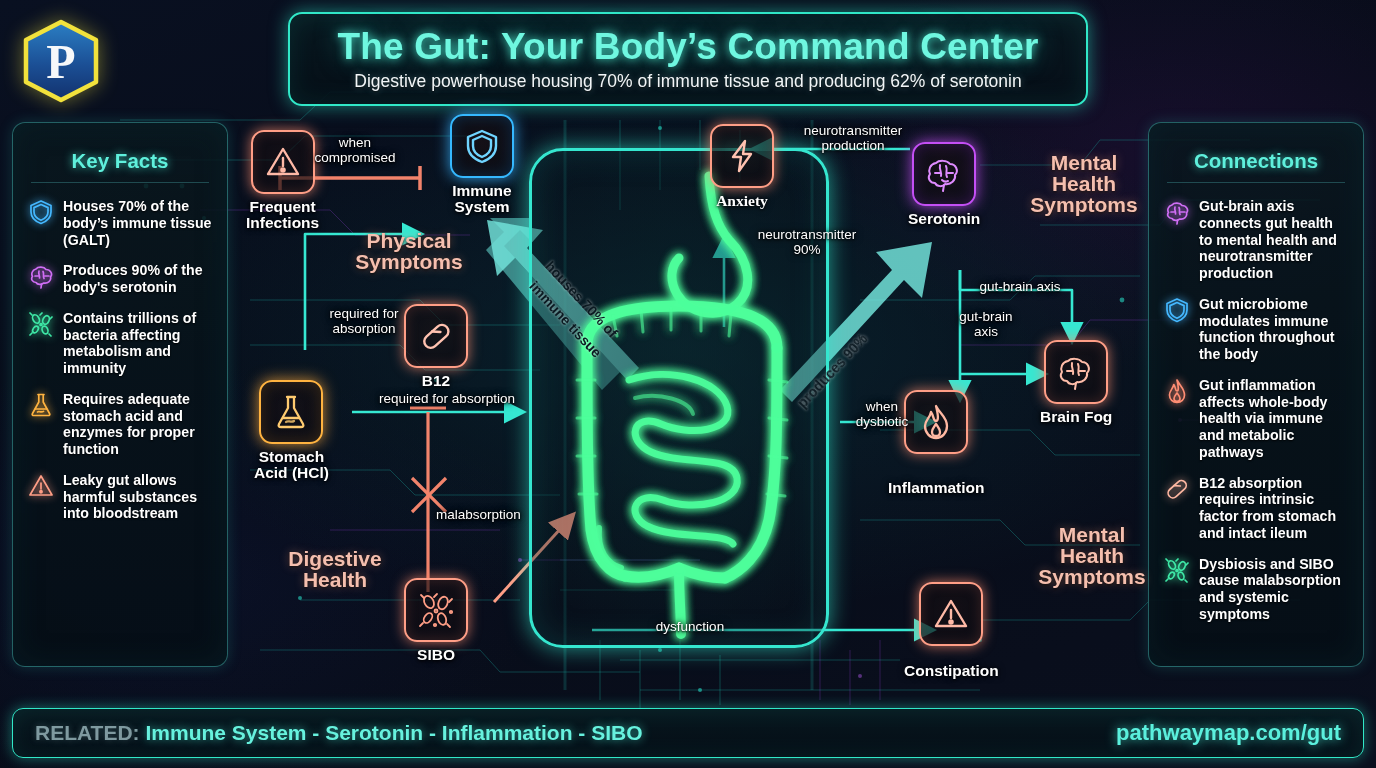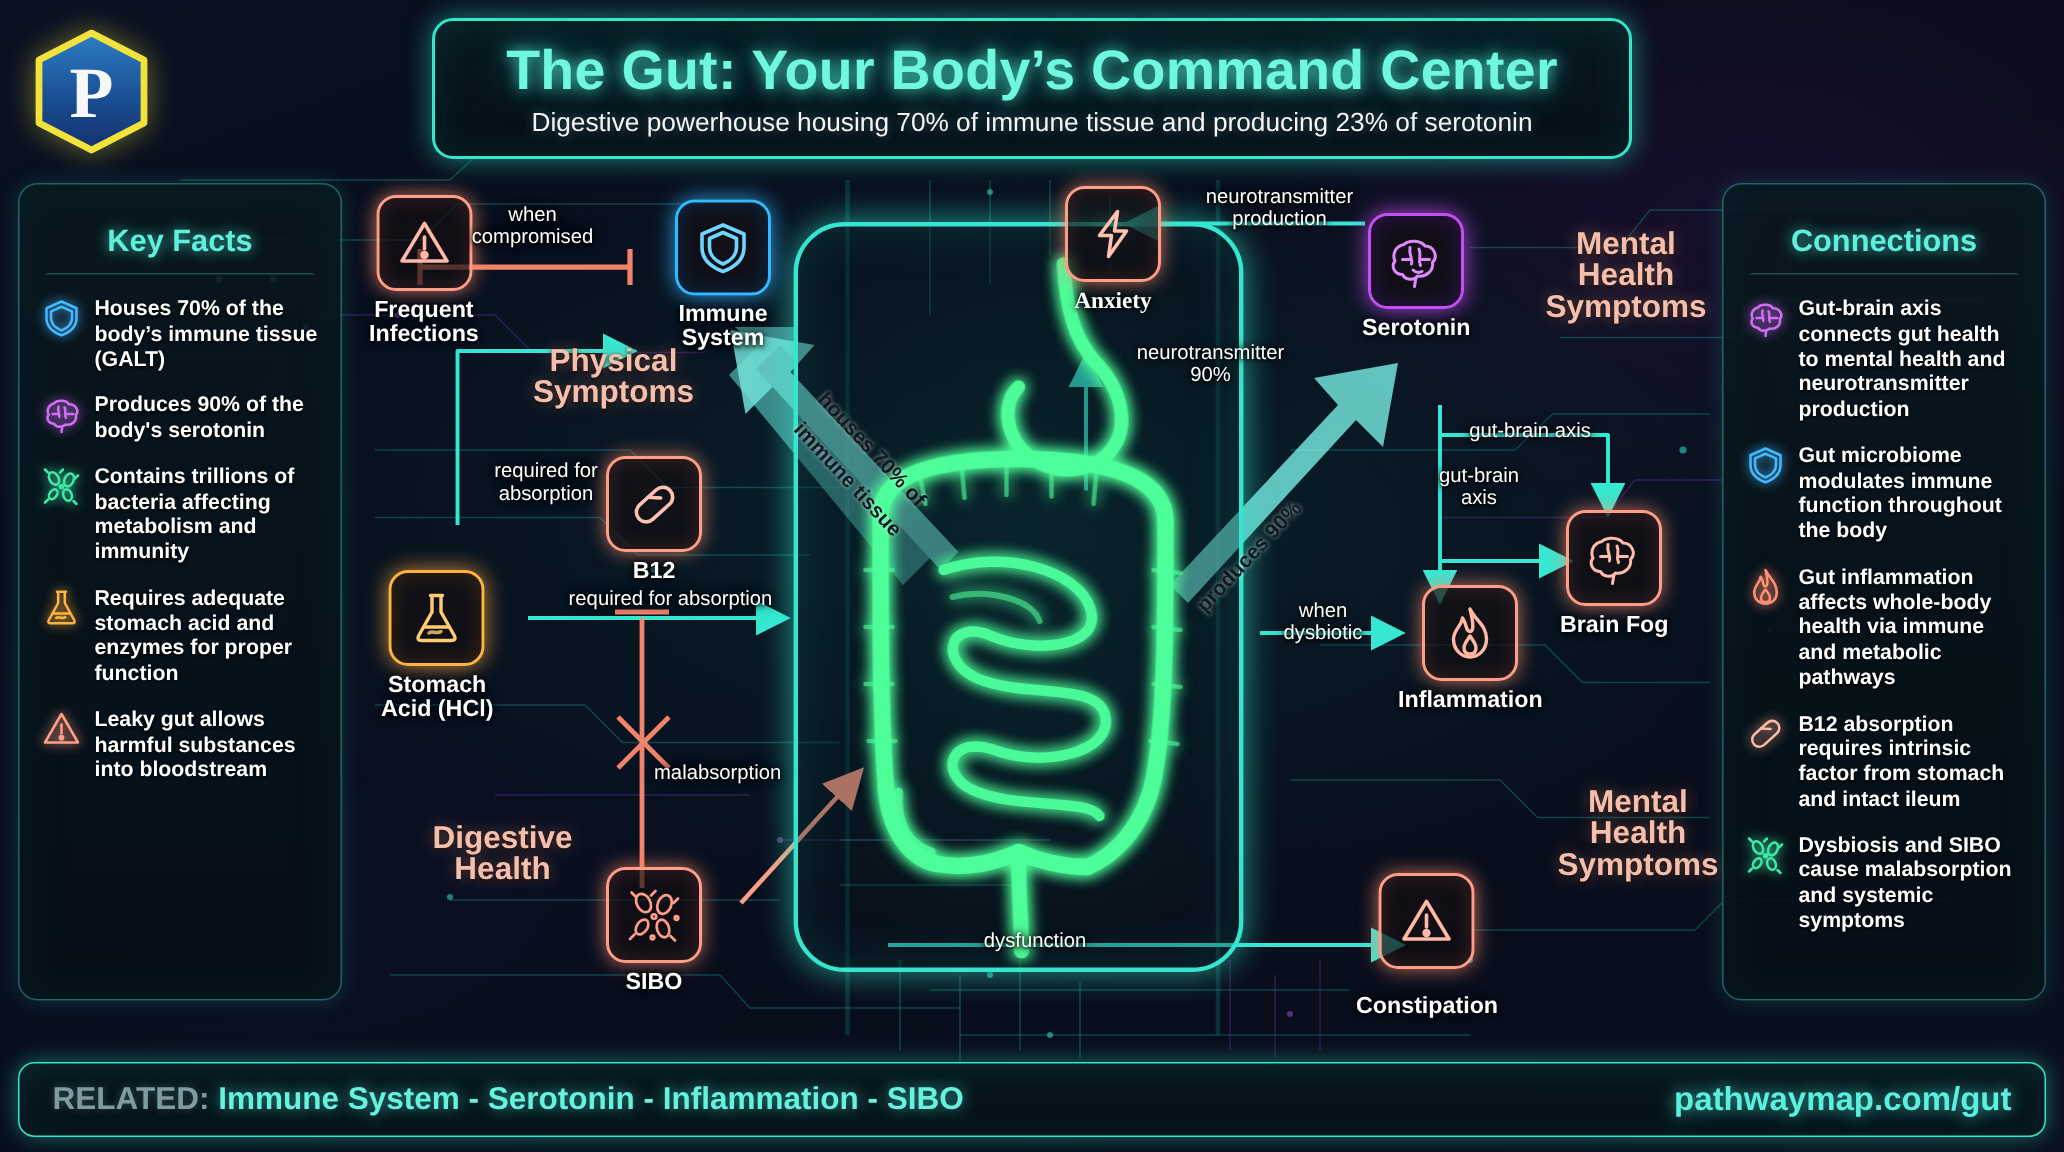--- a/index.html
+++ b/index.html
@@ -226,21 +226,21 @@
           <stop offset="100%" stop-color="#12316d"></stop>
         </linearGradient>
       </defs>
       <polygon points="43,4 78,22 78,64 43,82 8,64 8,22" fill="url(#hexg)" stroke="#f2e23c" stroke-width="4.5" stroke-linejoin="round"></polygon>
       <text x="43" y="60" font-family="Liberation Serif, serif" font-size="48" font-weight="bold" fill="#f6f8fa" text-anchor="middle">P</text>
     </svg>
   </div>
 
   <div class="title-box">
     <div class="title-main">The Gut: Your Body’s Command Center</div>
-    <div class="title-sub">Digestive powerhouse housing 70% of immune tissue and producing 23% of serotonin</div>
+    <div class="title-sub">Digestive powerhouse housing 70% of immune tissue and producing 62% of serotonin</div>
   </div>
 
   <div class="panel" id="panel-left">
     <div class="panel-title">Key Facts</div>
     <div class="panel-list" id="left-list">
         <div class="panel-item">
           <span class="pi-icon">
             <svg viewBox="0 0 26 26" fill="none" stroke="#45b8ff" stroke-width="1.7" stroke-linejoin="round" stroke-linecap="round" style="filter:drop-shadow(0 0 4px #45b8ff)">
               <path d="M13 2 L23 6.5 V13 C23 19 18.5 22.5 13 24.5 C7.5 22.5 3 19 3 13 V6.5 Z"></path>
               <path d="M13 5.5 L20 8.6 V13 C20 17 16.8 19.8 13 21.3 C9.2 19.8 6 17 6 13 V8.6 Z"></path>
@@ -465,21 +465,21 @@
         <svg width="38" height="38" viewBox="0 0 38 38" fill="none" stroke="#ffb9a6" stroke-width="2.4" stroke-linejoin="round" stroke-linecap="round">
           <path d="M19 6 L34 31 H4 Z"></path>
             <path d="M19 15 V23"></path>
             <circle cx="19" cy="27" r="1.6" fill="#ffb9a6"></circle>
         </svg>
       </div>
       <div class="node-label">Frequent
 Infections</div>
     </div>
 
-    <div class="node" style="left:218px; top:21px;">
+    <div class="node" style="left:218px; top:2px;">
       <div class="node-box nb-blue">
         <svg width="38" height="38" viewBox="0 0 38 38" fill="none" stroke="#6fd4ff" stroke-width="2.4" stroke-linejoin="round">
           <path d="M19 4 L33 10 V19 C33 27 27 32 19 35 C11 32 5 27 5 19 V10 Z"></path>
           <path d="M19 9 L28 13 V19 C28 24 24 28 19 30 C14 28 10 24 10 19 V13 Z"></path>
         </svg>
       </div>
       <div class="node-label">Immune
 System</div>
     </div>
 
@@ -529,21 +529,21 @@
       <div class="node-box nb-coral">
         <svg width="40" height="40" viewBox="0 0 40 40" fill="none" stroke="#ffbda9" stroke-width="2" stroke-linejoin="round" stroke-linecap="round">
           <path d="M12 9 C6 10 4 16 6 20 C3 24 6 29 11 29 C13 33 19 33 21 30 C27 31 32 26 31 21 C35 17 32 10 26 10 C23 6 15 6 12 9 Z"></path>
           <path d="M16 11 C15 16 18 18 17 22 M22 12 C24 16 21 19 23 23 M11 19 H16 M24 19 H29"></path>
           <path d="M20 31 L19 37"></path>
         </svg>
       </div>
       <div class="node-label">Brain Fog</div>
     </div>
 
-    <div class="node" style="left:700px; top:278px;">
+    <div class="node" style="left:656px; top:278px;gap:21px;">
       <div class="node-box nb-coral">
         <svg width="36" height="38" viewBox="0 0 36 38" fill="none" stroke="#ffb8a2" stroke-width="2.3" stroke-linejoin="round" stroke-linecap="round">
           <path d="M18 3 C22 11 29 14 29 23 C29 30 24 35 18 35 C12 35 7 30 7 23 C7 17 12 15 13 9 C16 13 15 18 18 18 C21 18 20 11 18 3 Z"></path>
           <path d="M18 21 C20 24 22 26 22 29 C22 32 20 33 18 33 C16 33 14 32 14 29 C14 26 16 24 18 21 Z"></path>
         </svg>
       </div>
       <div class="node-label">Inflammation</div>
     </div>
 
     <div class="node" style="left:172px; top:466px;">

